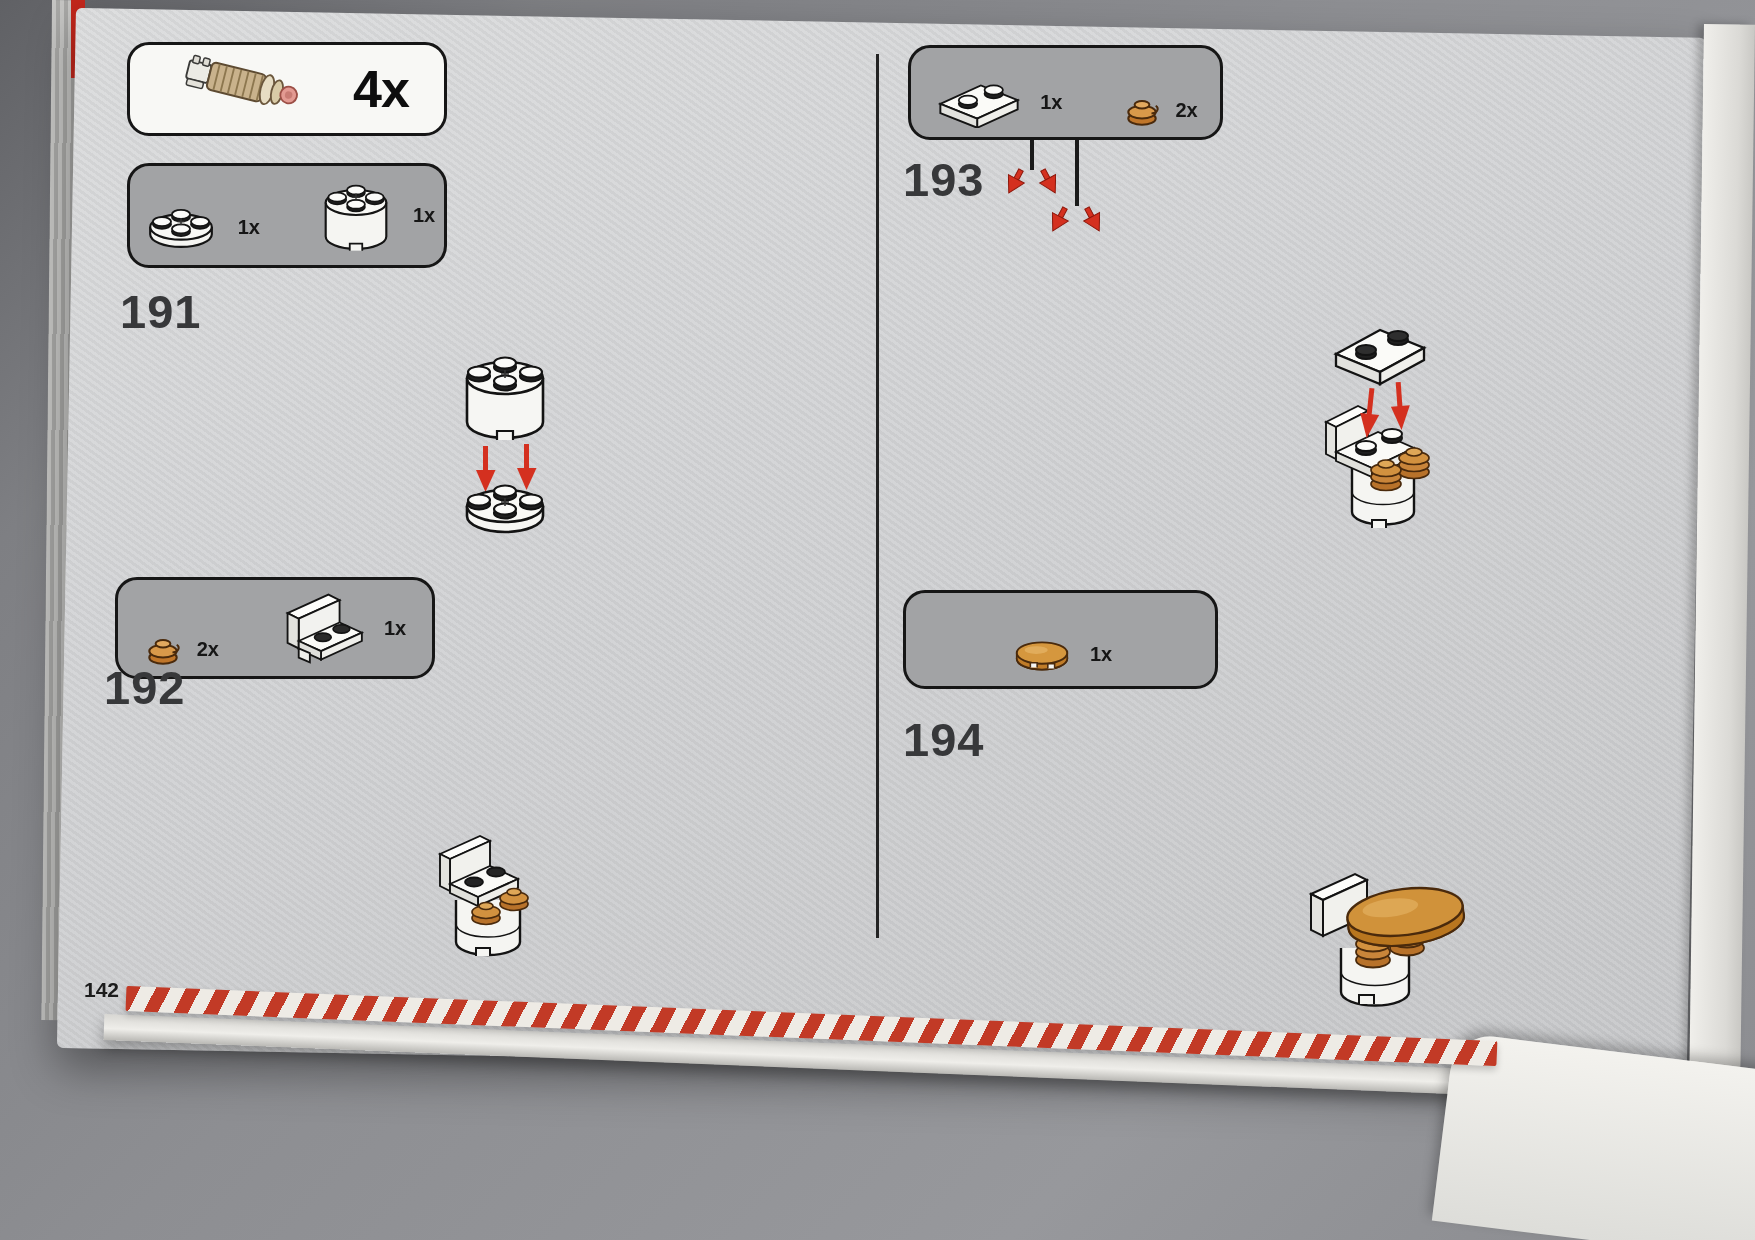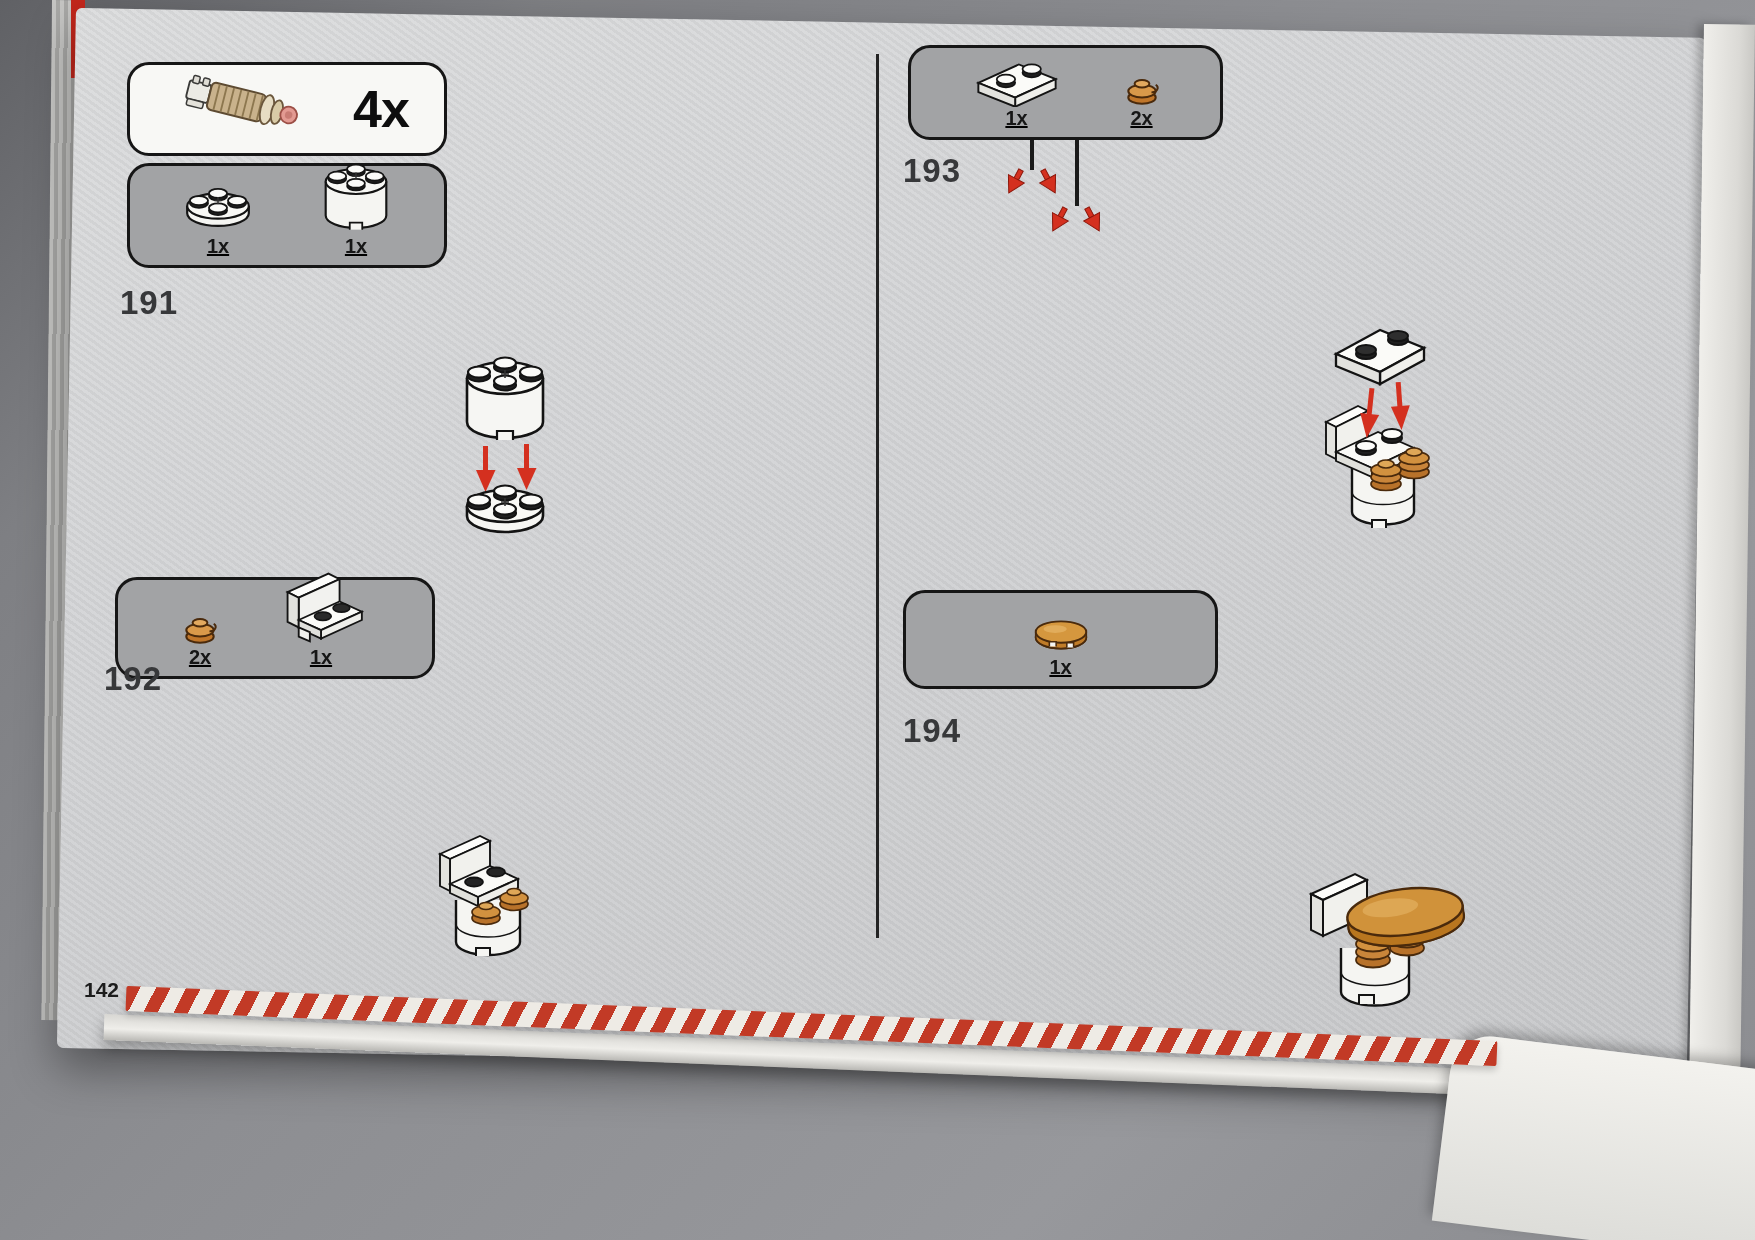--- a/index.html
+++ b/index.html
@@ -47,26 +47,26 @@
     transform:rotate(2.3deg); transform-origin:left center;
     box-shadow:0 8px 14px rgba(0,0,0,.3);
   }
   
   .parts-box{
     position:absolute; background:#a2a3a5; border:3px solid #161616; border-radius:22px;
     display:flex; align-items:flex-end; justify-content:center; gap:54px; box-sizing:border-box; padding:8px 14px 9px;
   }
   .callout-box{
     position:absolute; background:#f8f8f5; border:3px solid #161616; border-radius:22px;
-    display:flex; align-items:center; justify-content:center; gap:20px; box-sizing:border-box;margin-top:20px;
-  }
-  .part-cell{display:flex; flex-direction:column; align-items:center; gap:1px;text-decoration:underline;}
+    display:flex; align-items:center; justify-content:center; gap:20px; box-sizing:border-box;
+  }
+  .part-cell{display:flex; flex-direction:row; align-items:center; gap:15px;}
   .count-label{font-weight:bold; font-size:20px; color:#161616; line-height:1;}
   .callout-count{font-weight:bold; font-size:52px; color:#0e0e0e; letter-spacing:-1px;}
-  .step-num{position:absolute; font-weight:bold; font-size:33px; color:#37383a; letter-spacing:1px;}
+  .step-num{position:absolute; font-weight:bold; font-size:47px; color:#37383a; letter-spacing:1px;}
   .divider{position:absolute; left:876px; top:54px; width:3px; height:884px; background:#232323;}
   .leader-line{position:absolute; width:3.5px; background:#1a1a1a;}
   .assembly{position:absolute;}
   .footer-page-num{position:absolute; left:84px; top:978px; font-weight:bold; font-size:21px; color:#1c1c1c;}
   .stripe-band{
     position:absolute; left:126px; top:986px; width:1372px; height:25px;
     background:repeating-linear-gradient(115deg,#c23a26 0 13px,#eeebe5 13px 27px);
     transform:rotate(2.3deg); transform-origin:left center; border-radius:2px;
     box-shadow:0 4px 7px rgba(0,0,0,.2);
   }

